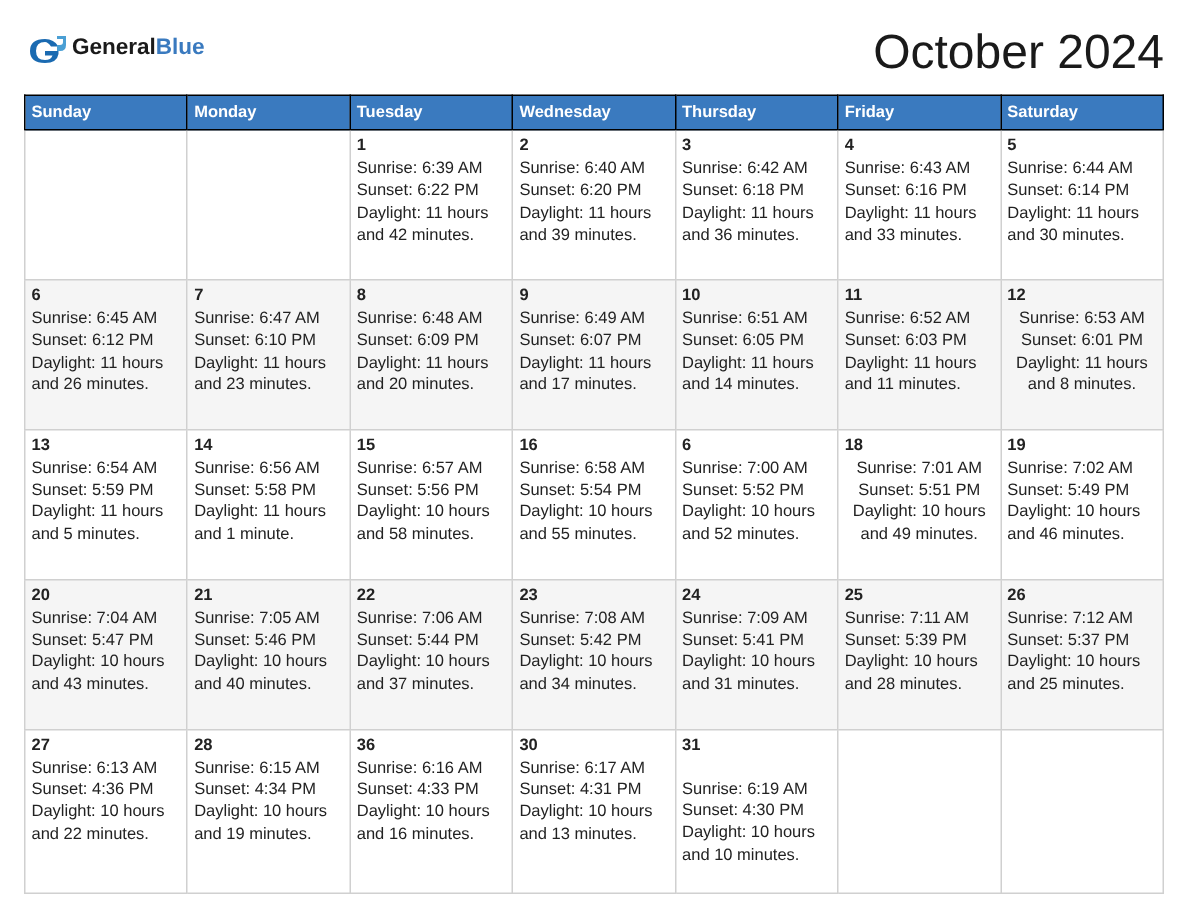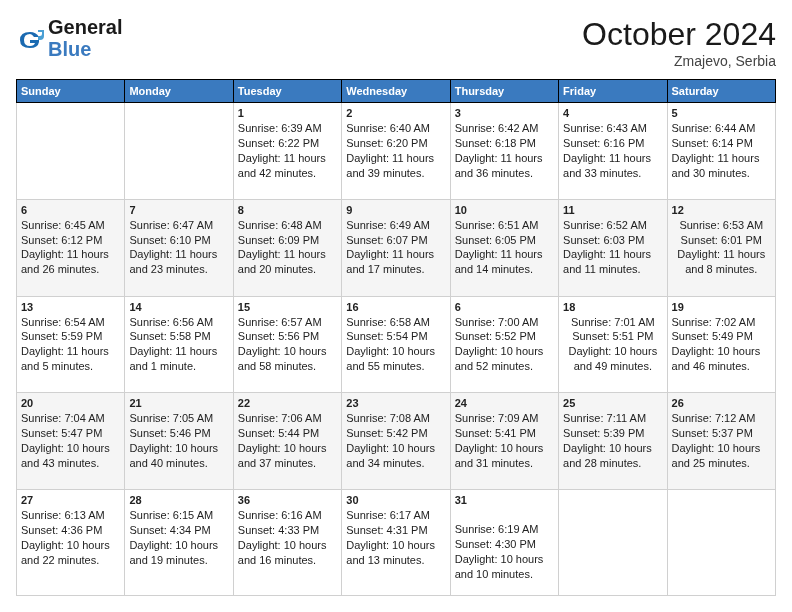--- a/index.html
+++ b/index.html
@@ -22,25 +22,26 @@
       justify-content: space-between;
       align-items: flex-start;
       margin-bottom: 10px;
     }
     .logo {
       display: flex;
       align-items: center;
     }
     .logo-text {
       display: flex;
-      flex-direction: column;
-      font-size: 20px;
+      flex-direction: row;
+      font-size: 15px;
       font-weight: bold;
       color: #1a1a1a;
       line-height: 1.1;
+      text-align: right;
     }
     .logo-text span:first-child { color: #1a1a1a; }
     .logo-icon {
       width: 28px;
       height: 28px;
       margin-right: 4px;
       margin-top: 4px;
     }
     .title-block {
       text-align: right;
@@ -107,21 +108,20 @@
         <path d="M4 14 Q4 6 14 6 Q20 6 23 11 L18 11 Q16 8 14 8 Q8 8 8 14 Q8 20 14 20 Q18 20 19 17 L14 17 L14 14 L23 14 L23 16 Q22 22 14 22 Q4 22 4 14Z" fill="#1a6ab1"></path>
         <path d="M22 4 L28 4 L28 10 Q28 14 24 14 L22 14 L22 10 L24 10 Q26 10 26 8 L26 6 L22 6Z" fill="#4a9fd4"></path>
       </svg>
       <div class="logo-text">
         <span>General</span>
         <span style="color:#3a7abf;">Blue</span>
       </div>
     </div>
     <div class="title-block">
       <div class="month-title">October 2024</div>
-      <div class="location">Zmajevo, Serbia</div>
     </div>
   </div>
 
   <table class="calendar">
     <thead>
       <tr>
         <th>Sunday</th>
         <th>Monday</th>
         <th>Tuesday</th>
         <th>Wednesday</th>

